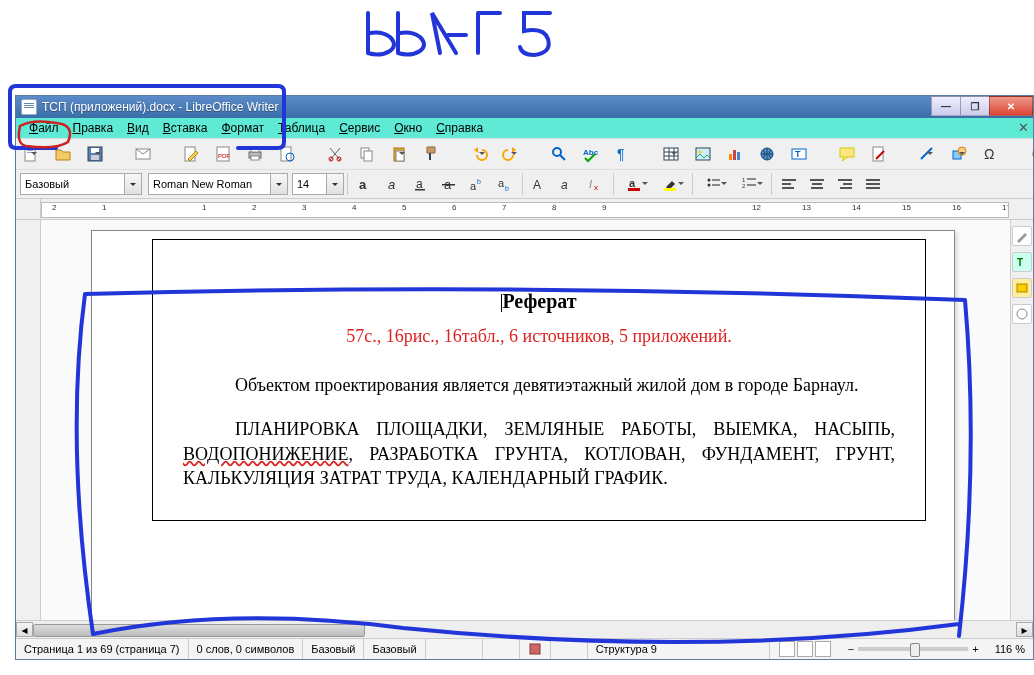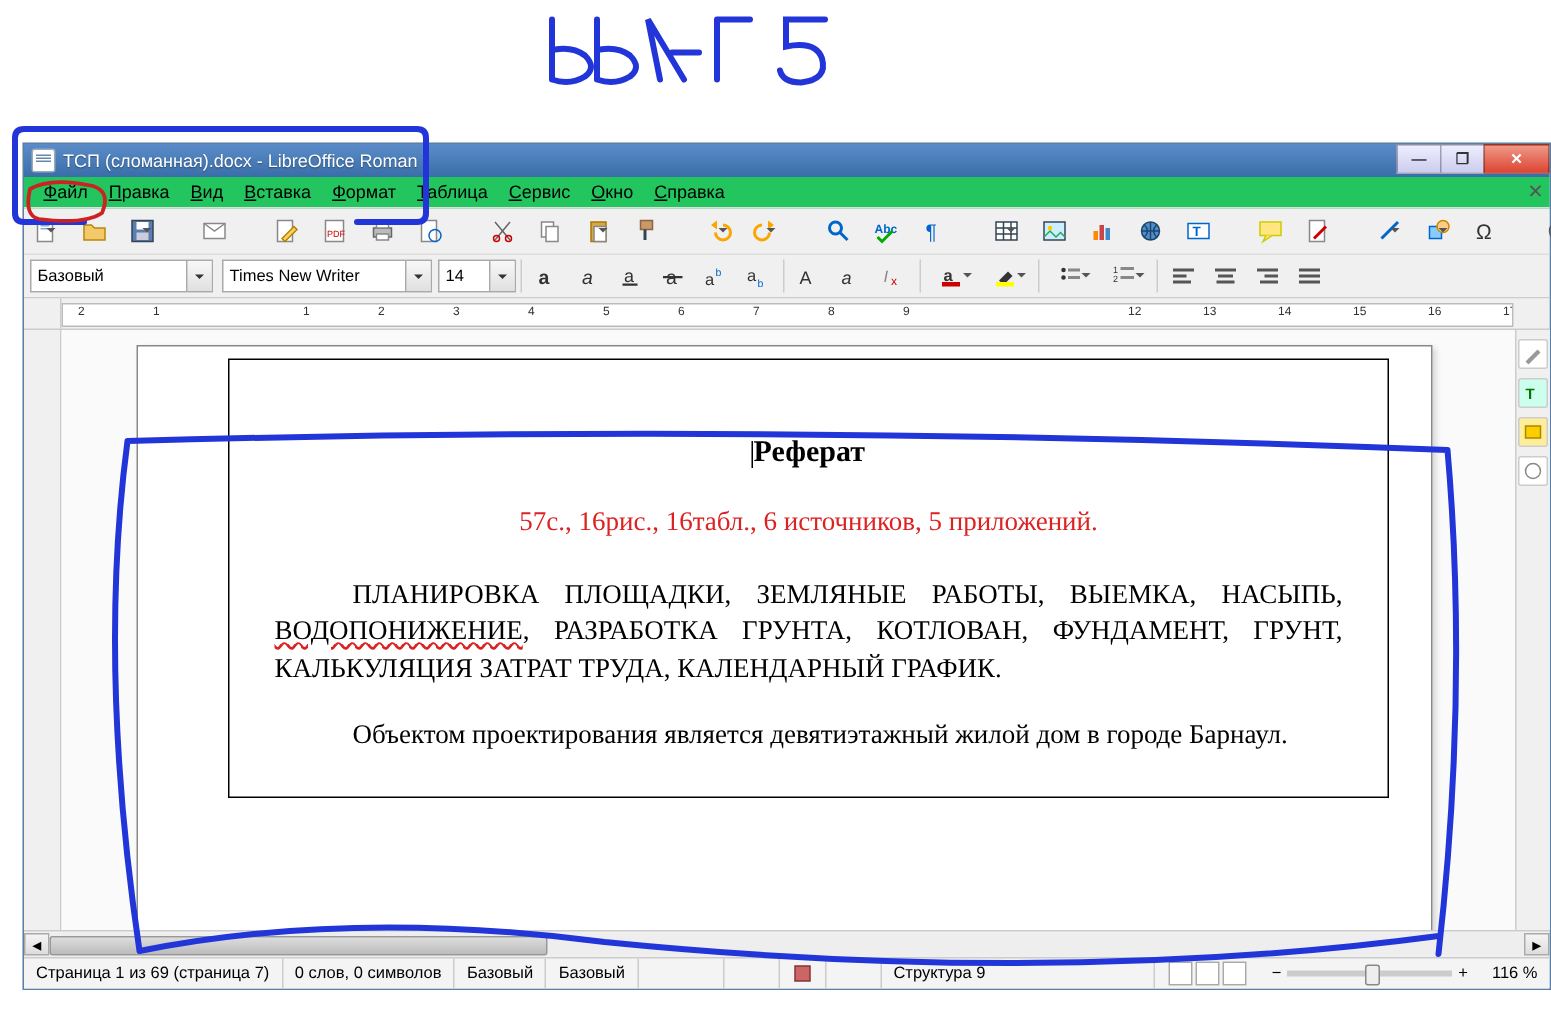--- a/index.html
+++ b/index.html
@@ -8,21 +8,21 @@
 
 .window{position:absolute;left:15px;top:95px;width:1017px;border:1px solid #5a7ea5;background:#f0f0f0}
 .titlebar{height:22px;background:linear-gradient(#5b8cc9,#3a6ea8);display:flex;align-items:center;color:#fff;font-size:12px;position:relative}
 .titlebar .doc-icon{width:14px;height:14px;margin:0 5px;background:#fff;border:1px solid #9ab;border-radius:2px;position:relative}
 .titlebar .doc-icon::after{content:"";position:absolute;left:2px;right:2px;top:3px;height:1px;background:#68a;box-shadow:0 2px #68a,0 4px #68a}
 .title-text{flex:1;text-shadow:0 1px 1px rgba(0,0,0,.4)}
 .winbtns{display:flex;height:100%}
 .winbtn{width:28px;height:18px;border:1px solid rgba(0,0,0,.3);margin-left:-1px;display:flex;align-items:center;justify-content:center;font-size:10px;font-weight:bold;color:#333;background:linear-gradient(#eef,#cce)}
 .winbtn.close{background:linear-gradient(#e98,#d43);color:#fff;width:42px;border-top-right-radius:0}
 
-.menubar{height:20px;background:#22c55e;border-bottom:1px solid #ddd;display:flex;align-items:center;padding:0 6px;position:relative}
+.menubar{height:20px;background:#5eead4;border-bottom:1px solid #ddd;display:flex;align-items:center;padding:0 6px;position:relative}
 .menuitem{padding:2px 7px;cursor:default;font-size:12px}
 .menuitem u{text-decoration:underline}
 .menubar .close-doc{position:absolute;right:4px;top:2px;font-size:13px;color:#555;cursor:pointer}
 
 .toolbar{height:30px;border-bottom:1px solid #ddd;display:flex;align-items:center;padding:0 4px;gap:10px;background:#f0f0f0}
 .toolbar2{height:28px;border-bottom:1px solid #ccc;display:flex;align-items:center;padding:0 4px;background:#f0f0f0}
 .tbtn{width:24px;height:24px;border:1px solid transparent;border-radius:3px;display:flex;align-items:center;justify-content:center;margin:0 1px;position:relative}
 .tbtn.dd{width:32px}
 .tbtn.dd::after{content:"";position:absolute;right:3px;top:10px;border:3px solid transparent;border-top-color:#555}
 .sep{width:1px;height:22px;background:#ccc;margin:0 3px}
@@ -35,21 +35,21 @@
 .ruler-row{height:20px;background:#f0f0f0;border-bottom:1px solid #ccc;display:flex}
 .ruler-corner{width:24px;border-right:1px solid #ccc}
 .ruler{flex:1;background:#fff;position:relative;font-size:8px;color:#333;overflow:hidden;margin-right:24px;border:1px solid #bbb;height:14px;margin-top:3px}
 .ruler .tick{position:absolute;top:0;font-size:8px}
 
 .editor-area{height:400px;display:flex;background:#fff;position:relative}
 .vruler{width:24px;border-right:1px solid #ccc;background:#f0f0f0}
 .page-scroll{flex:1;overflow:hidden;background:#fafafa;position:relative}
 .page{position:absolute;left:50px;top:10px;width:862px;height:1200px;background:#fff;border:1px solid #888;box-shadow:2px 2px 4px rgba(0,0,0,.15)}
 .page-inner{position:absolute;left:60px;top:8px;right:28px;border:1px solid #000;padding:40px 30px 10px 30px}
-.page-inner h2{font:bold 20px "Times New Roman",serif;text-align:center;margin:10px 0 24px 0}
+.page-inner h2{font:bold 20px "Times New Roman",serif;text-align:center;margin:10px 0 13px 0}
 .page-inner .red{color:#d22;font:18px "Times New Roman",serif;text-align:center;margin:0 0 26px 0}
 .page-inner p{font:18px "Times New Roman",serif;margin:0 0 20px 0;text-align:justify;line-height:1.35}
 .page-inner .ind{text-indent:52px}
 .page-inner .wavy{text-decoration:underline wavy #d22}
 .cursor-mark{display:inline-block;width:0;border-left:1px solid #000;height:18px;vertical-align:text-bottom}
 .side-toolbar{position:absolute;right:0;top:0;width:22px;bottom:0;background:#f0f0f0;border-left:1px solid #ccc;display:flex;flex-direction:column;align-items:center;padding-top:6px;gap:6px}
 .side-toolbar .sbtn{width:18px;height:18px;border:1px solid #ccc;border-radius:2px;background:#fff;display:flex;align-items:center;justify-content:center}
 
 .hscroll{height:17px;border-top:1px solid #ccc;background:#f0f0f0;display:flex;align-items:center;position:relative}
 .hscroll .track{flex:1;height:15px;background:#eee;position:relative;margin:0 17px}
@@ -90,21 +90,21 @@
 </div>
 <div class="hand" style="left:55px;top:280px">
  <svg width="940" height="380">
   <path d="M30 14 q430 -12 880 6 M910 20 q14 160 -6 336 M30 14 q-20 150 8 340 M38 354 q140 -28 310 -6 q300 30 556 -4" stroke="#2235d8" stroke-width="4" fill="none" stroke-linecap="round"></path>
  </svg>
 </div>
 
 <div class="window">
  <div class="titlebar">
   <div class="doc-icon"></div>
-  <div class="title-text">ТСП (сломанная).docx - LibreOffice Roman</div>
+  <div class="title-text">ТСП (приложений).docx - LibreOffice Writer</div>
   <div class="winbtns">
    <div class="winbtn">—</div>
    <div class="winbtn">❐</div>
    <div class="winbtn close">✕</div>
   </div>
  </div>
 
  <div class="menubar">
   <span class="menuitem"><u>Ф</u>айл</span>
   <span class="menuitem"><u>П</u>равка</span>
@@ -307,21 +307,21 @@
       </div>
  </div>
 
  <div class="toolbar2">
   <div class="combo" style="width:112px">
         <span>Базовый</span>
         <div class="dd"></div>
       </div>
   <div style="width:6px"></div>
   <div class="combo" style="width:130px">
-        <span>Times New Writer</span>
+        <span>Roman New Roman</span>
         <div class="dd"></div>
       </div>
   <div style="width:4px"></div>
   <div class="combo" style="width:42px">
         <span>14</span>
         <div class="dd"></div>
       </div>
   <div class="sep"></div>
   <div class="tbtn">
         <svg class="ic" viewBox="0 0 18 18">
@@ -461,22 +461,22 @@
       </div>
  </div>
 
  <div class="editor-area">
   <div class="vruler"></div>
   <div class="page-scroll">
    <div class="page">
     <div class="page-inner">
      <h2><span class="cursor-mark"></span><span>Реферат</span></h2>
      <p class="red">57с., 16рис., 16табл., 6 источников, 5 приложений.</p>
+     <p class="ind">Объектом проектирования является девятиэтажный жилой дом в городе Барнаул.</p>
      <p class="ind"><span>ПЛАНИРОВКА ПЛОЩАДКИ, ЗЕМЛЯНЫЕ РАБОТЫ, ВЫЕМКА, НАСЫПЬ, </span><span class="wavy">ВОДОПОНИЖЕНИЕ</span><span>, РАЗРАБОТКА ГРУНТА, КОТЛОВАН, ФУНДАМЕНТ, ГРУНТ, КАЛЬКУЛЯЦИЯ ЗАТРАТ ТРУДА, КАЛЕНДАРНЫЙ ГРАФИК.</span></p>
-     <p class="ind">Объектом проектирования является девятиэтажный жилой дом в городе Барнаул.</p>
     </div>
    </div>
   </div>
   <div class="side-toolbar">
    <div class="sbtn">
           <svg width="14" height="14" viewBox="0 0 14 14">
             <path d="M2 12l8-8 2 2-8 8z" fill="#999"></path>
           </svg>
         </div>
    <div class="sbtn" style="background:#cfe">

